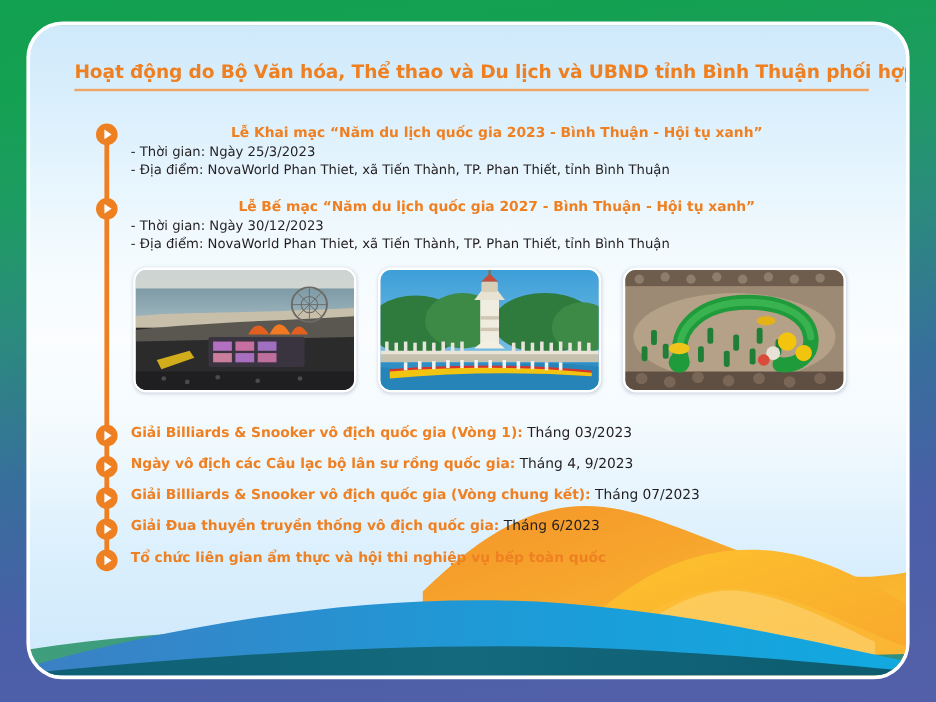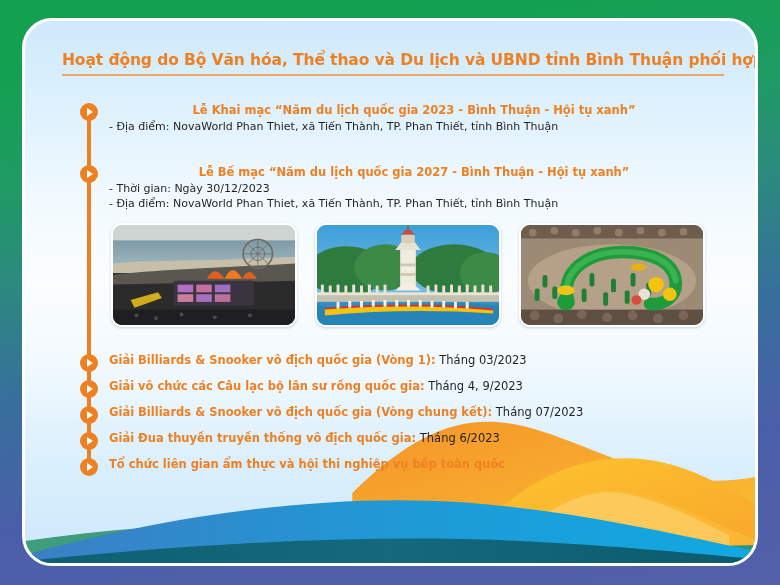--- a/index.html
+++ b/index.html
@@ -236,20 +236,21 @@
     <div class="bullet" style="top:82px"></div>
     <div class="bullet" style="top:144px"></div>
     <div class="bullet" style="top:333px"></div>
     <div class="bullet" style="top:359px"></div>
     <div class="bullet" style="top:385px"></div>
     <div class="bullet" style="top:411px"></div>
     <div class="bullet" style="top:437px"></div>
 
     <div class="event" style="top:82px">
       <div class="event-title">Lễ Khai mạc “Năm du lịch quốc gia 2023 - Bình Thuận - Hội tụ xanh”</div>
+      <div class="event-line">- Thời gian: Ngày 25/3/2023</div>
       <div class="event-line">- Địa điểm: NovaWorld Phan Thiet, xã Tiến Thành, TP. Phan Thiết, tỉnh Bình Thuận</div>
     </div>
 
     <div class="event" style="top:144px">
       <div class="event-title">Lễ Bế mạc “Năm du lịch quốc gia 2027 - Bình Thuận - Hội tụ xanh”</div>
       <div class="event-line">- Thời gian: Ngày 30/12/2023</div>
       <div class="event-line">- Địa điểm: NovaWorld Phan Thiet, xã Tiến Thành, TP. Phan Thiết, tỉnh Bình Thuận</div>
     </div>
 
     <div class="photos">
@@ -406,21 +407,21 @@
           <circle cx="118" cy="78" r="5" fill="#d94b3a"></circle>
         </svg>
       </div>
 
     </div>
 
     <div class="listitem" style="top:332px">
       <span class="li-label">Giải Billiards &amp; Snooker vô địch quốc gia (Vòng 1):</span><span class="li-value"> Tháng 03/2023</span>
     </div>
     <div class="listitem" style="top:358px">
-      <span class="li-label">Giải vô chức các Câu lạc bộ lân sư rồng quốc gia:</span><span class="li-value"> Tháng 4, 9/2023</span>
+      <span class="li-label">Ngày vô địch các Câu lạc bộ lân sư rồng quốc gia:</span><span class="li-value"> Tháng 4, 9/2023</span>
     </div>
     <div class="listitem" style="top:384px">
       <span class="li-label">Giải Billiards &amp; Snooker vô địch quốc gia (Vòng chung kết):</span><span class="li-value"> Tháng 07/2023</span>
     </div>
     <div class="listitem" style="top:410px">
       <span class="li-label">Giải Đua thuyền truyền thống vô địch quốc gia:</span><span class="li-value"> Tháng 6/2023</span>
     </div>
     <div class="listitem" style="top:436px">
       <span class="li-label">Tổ chức liên gian ẩm thực và hội thi nghiệp vụ bếp toàn quốc</span><span class="li-value"></span>
     </div>

